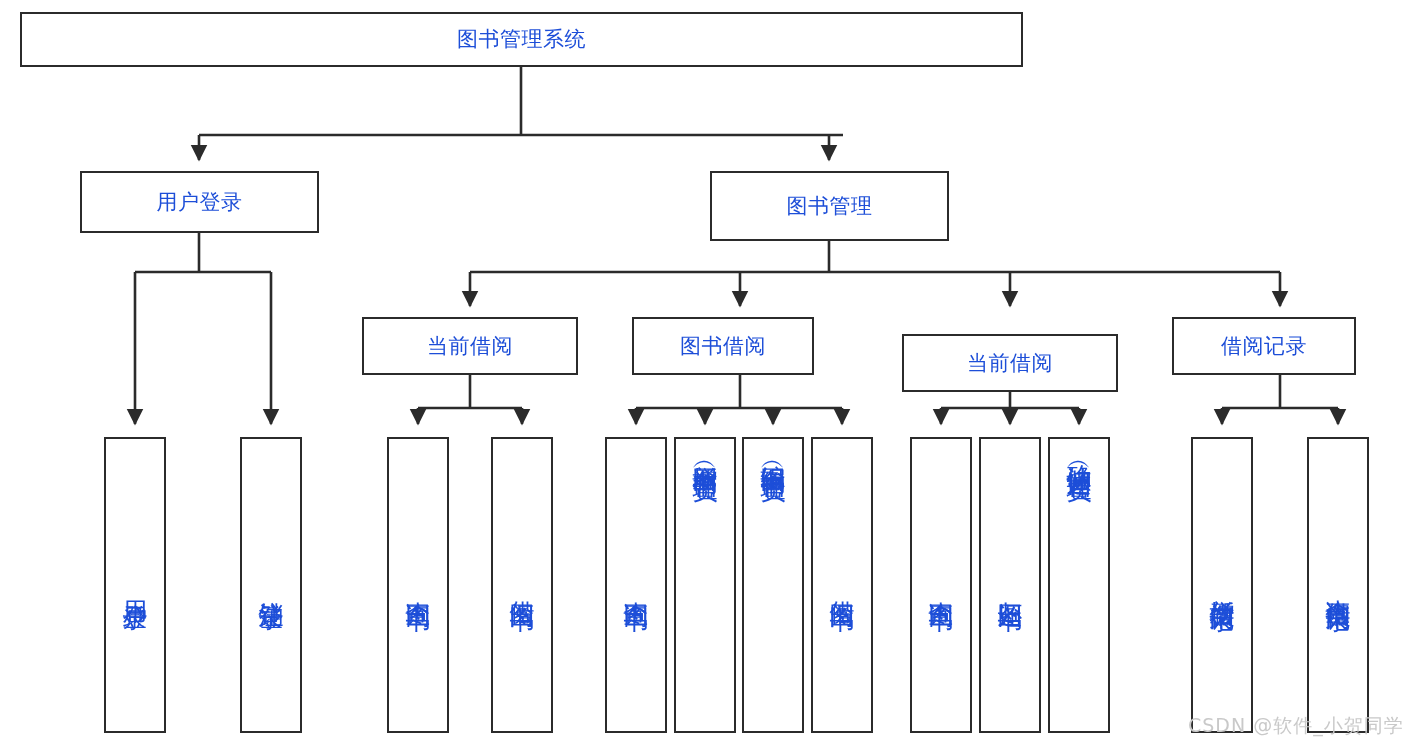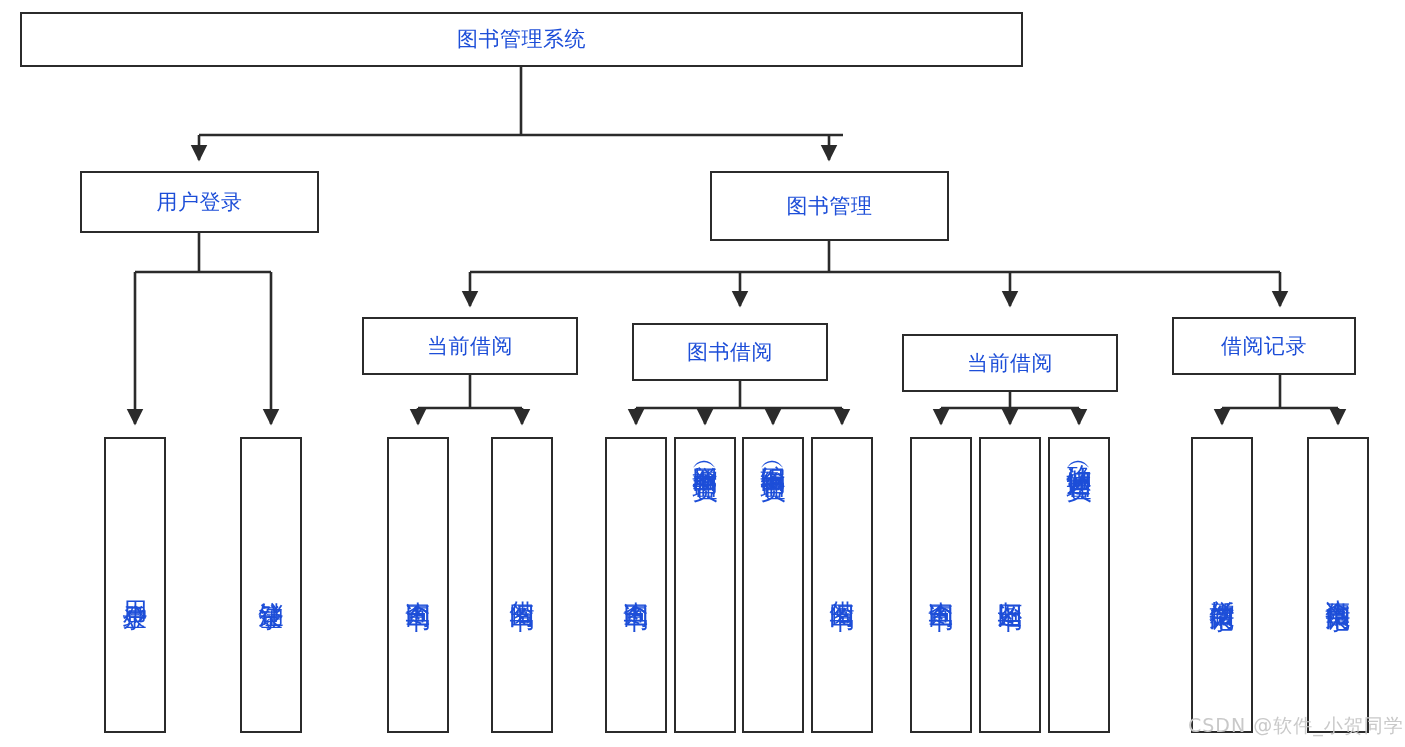--- a/index.html
+++ b/index.html
@@ -137,21 +137,21 @@
   </div>
 
   <div class="node horiz" style="left:710px; top:171px; width:239px; height:70px;">
     <span class="lbl">图书管理</span>
   </div>
 
   <div class="node horiz" style="left:362px; top:317px; width:216px; height:58px;">
     <span class="lbl">当前借阅</span>
   </div>
 
-  <div class="node horiz" style="left:632px; top:317px; width:196px; height:58px;margin-top:6px;">
+  <div class="node horiz" style="left:632px; top:317px; width:182px; height:58px;">
     <span class="lbl">图书借阅</span>
   </div>
 
   <div class="node horiz" style="left:902px; top:317px; width:216px; height:58px;margin-top:17px;">
     <span class="lbl">当前借阅</span>
   </div>
 
   <div class="node horiz" style="left:1172px; top:317px; width:184px; height:58px;">
     <span class="lbl">借阅记录</span>
   </div>

